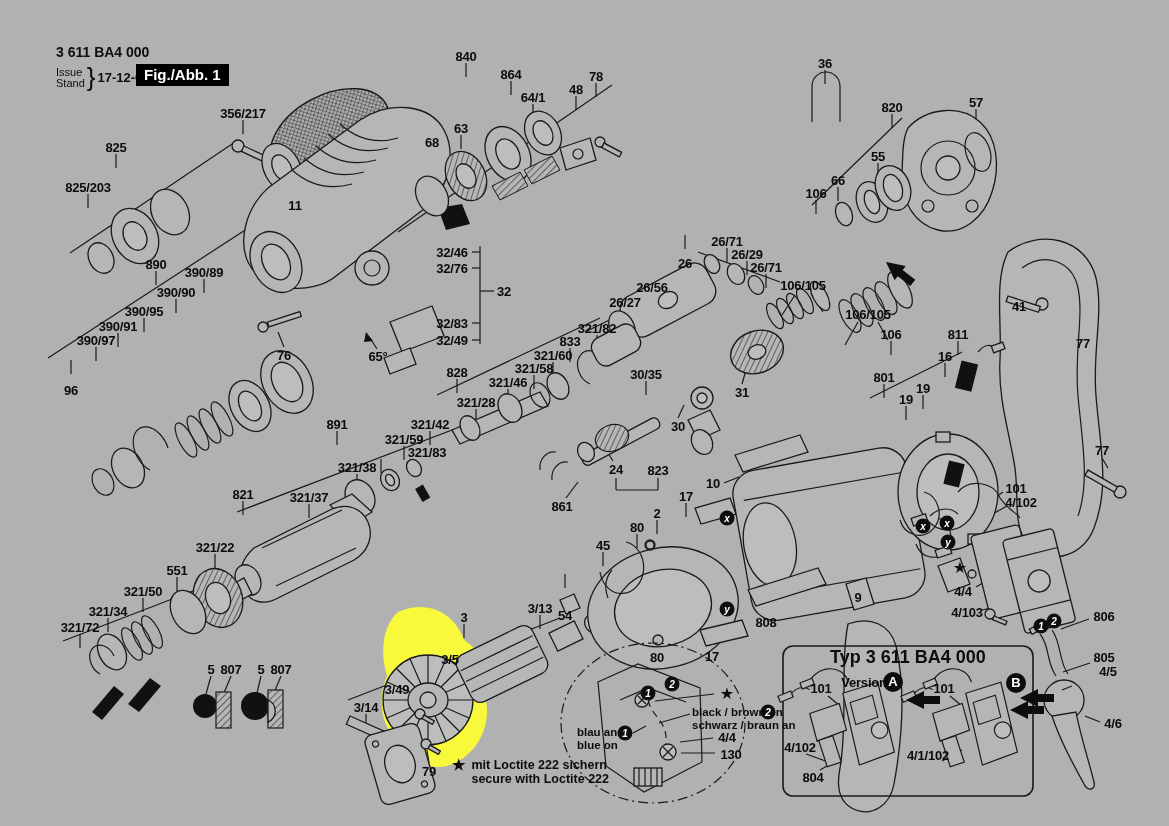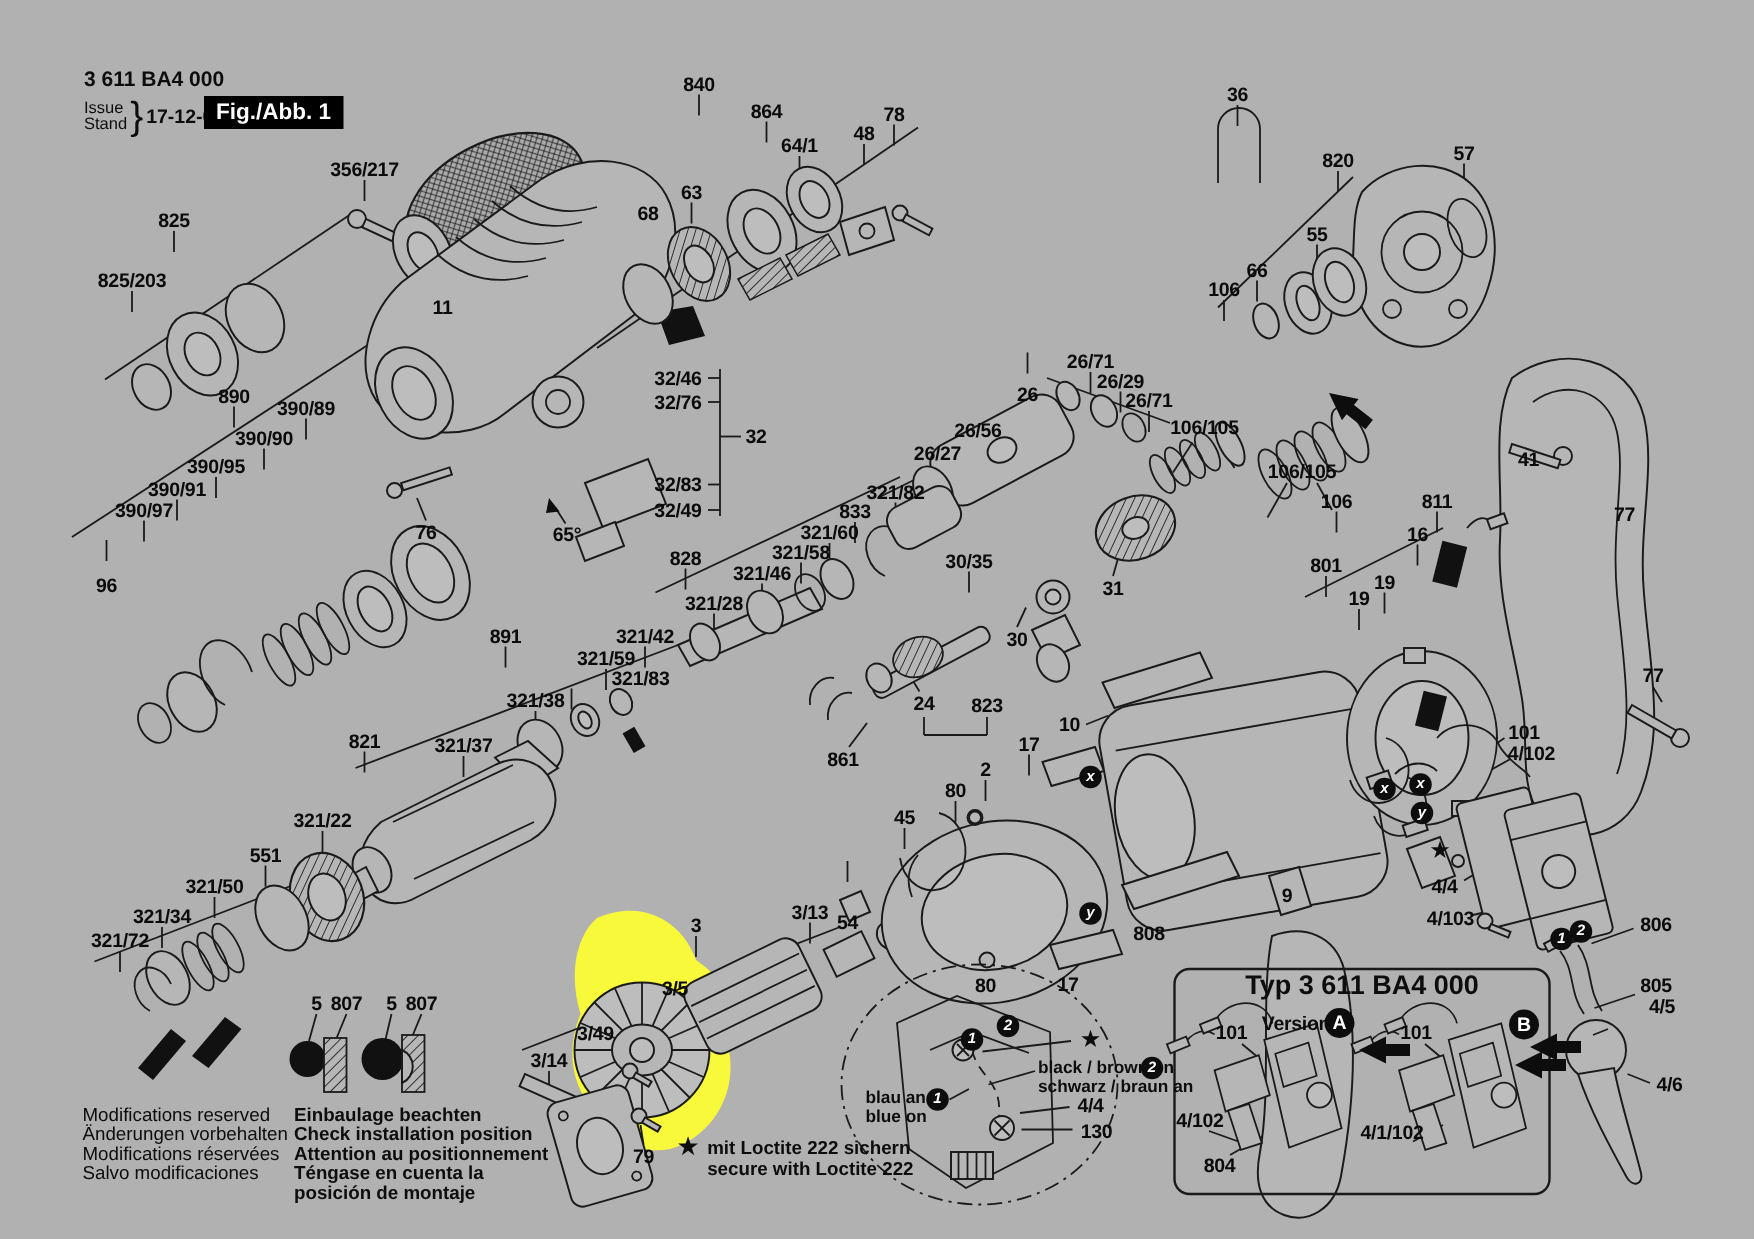--- a/index.html
+++ b/index.html
@@ -506,33 +506,20 @@
 <div class="issue-block">
   <div class="issue-words">
     <div>Issue</div>
     <div>Stand</div>
   </div>
   <div class="issue-brace">}</div>
   <div class="issue-date">17-12-07</div>
 </div>
 <div class="fig-box">Fig./Abb. 1</div>
 
-<div class="note note-reg" style="left:55px;top:737px;">
-  <div>Modifications reserved</div>
-  <div>Änderungen vorbehalten</div>
-  <div>Modifications réservées</div>
-  <div>Salvo modificaciones</div>
-</div>
-<div class="note note-bold" style="left:196px;top:737px;">
-  <div>Einbaulage beachten</div>
-  <div>Check installation position</div>
-  <div>Attention au positionnement</div>
-  <div>Téngase en cuenta la</div>
-  <div>posición de montaje</div>
-</div>
 <div class="note-loctite">
   <span class="star-glyph">★</span>
   <span>
     <div>mit Loctite 222 sichern</div>
     <div>secure with Loctite 222</div>
   </span>
 </div>
 <div class="wire-note" style="left:577px;top:726px;">
   <div>blau an</div>
   <div>blue on</div>

